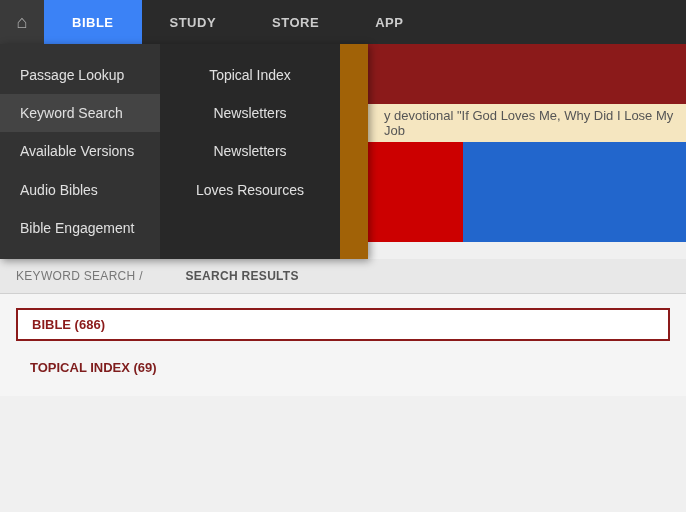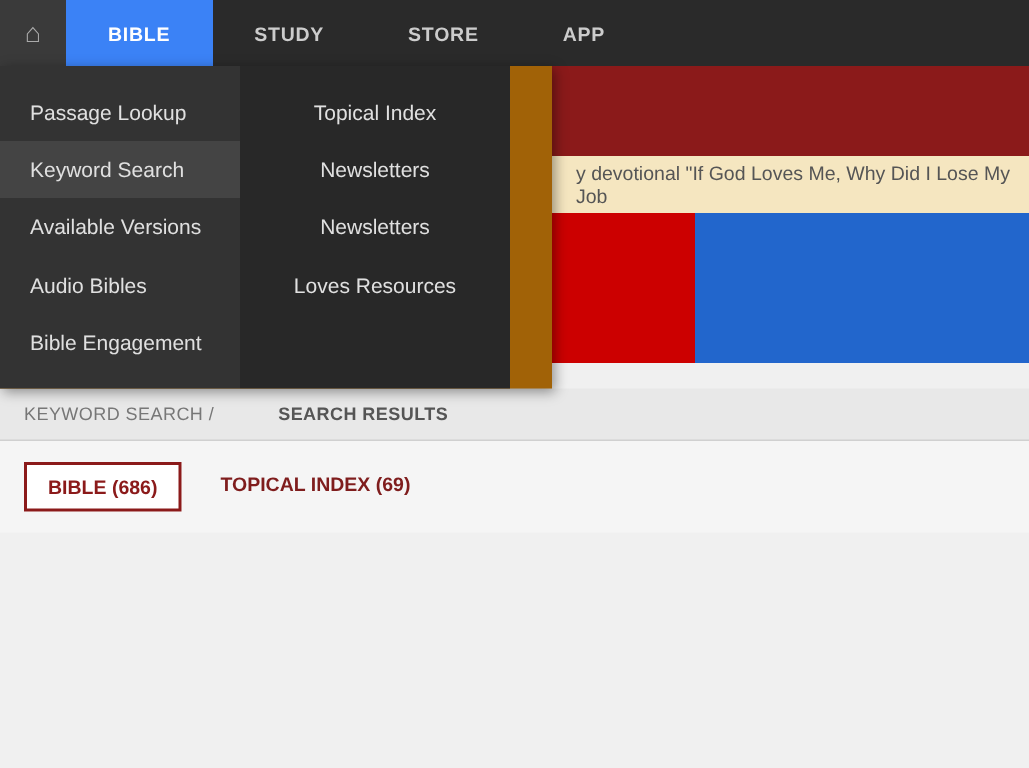--- a/index.html
+++ b/index.html
@@ -121,20 +121,21 @@
       color: #555;
       margin-left: 39px;
     }
 
     
     .tabs-area {
       background: #f5f5f5;
       padding: 14px 16px;
       display: flex;
       gap: 12px;
+      flex-direction: column;
     }
     .tab {
       padding: 7px 14px;
       font-size: 13px;
       font-weight: bold;
       cursor: pointer;
       border: 2px solid #ccc;
       background: white;
     }
     .tab.bible-tab {

